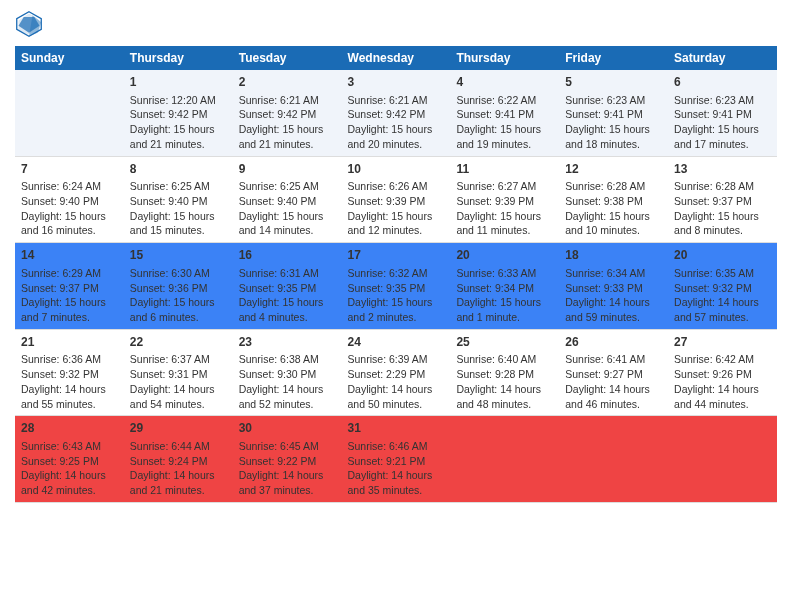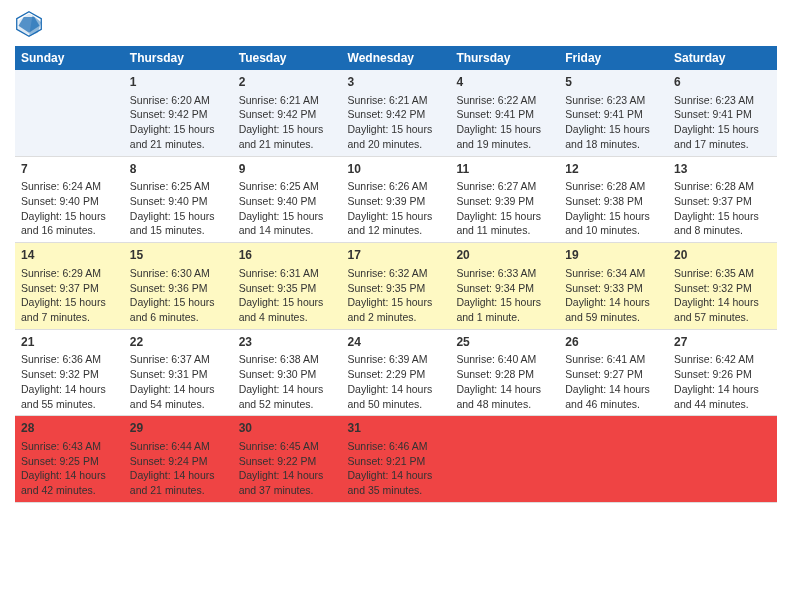--- a/index.html
+++ b/index.html
@@ -125,21 +125,21 @@
           <th>Thursday</th>
           <th>Friday</th>
           <th>Saturday</th>
         </tr>
     </thead>
     <tbody id="calendar-body">
     <tr style="background: rgb(240, 244, 250);">
           <td></td>
           <td>
             <span class="day-num">1</span>
-            <span class="cell-text">Sunrise: 6:20 AM</span>
+            <span class="cell-text">Sunrise: 12:20 AM</span>
             <span class="cell-text">Sunset: 9:42 PM</span>
             <span class="cell-text">Daylight: 15 hours</span>
             <span class="cell-text">and 21 minutes.</span>
           </td>
           <td>
             <span class="day-num">2</span>
             <span class="cell-text">Sunrise: 6:21 AM</span>
             <span class="cell-text">Sunset: 9:42 PM</span>
             <span class="cell-text">Daylight: 15 hours</span>
             <span class="cell-text">and 21 minutes.</span>
@@ -217,21 +217,21 @@
             <span class="cell-text">and 10 minutes.</span>
           </td>
           <td>
             <span class="day-num">13</span>
             <span class="cell-text">Sunrise: 6:28 AM</span>
             <span class="cell-text">Sunset: 9:37 PM</span>
             <span class="cell-text">Daylight: 15 hours</span>
             <span class="cell-text">and 8 minutes.</span>
           </td>
         </tr>
-        <tr style="background: #fef9c3;">
+        <tr style="background: #3b82f6;">
           <td>
             <span class="day-num">14</span>
             <span class="cell-text">Sunrise: 6:29 AM</span>
             <span class="cell-text">Sunset: 9:37 PM</span>
             <span class="cell-text">Daylight: 15 hours</span>
             <span class="cell-text">and 7 minutes.</span>
           </td>
           <td>
             <span class="day-num">15</span>
             <span class="cell-text">Sunrise: 6:30 AM</span>
@@ -254,21 +254,21 @@
             <span class="cell-text">and 2 minutes.</span>
           </td>
           <td>
             <span class="day-num">20</span>
             <span class="cell-text">Sunrise: 6:33 AM</span>
             <span class="cell-text">Sunset: 9:34 PM</span>
             <span class="cell-text">Daylight: 15 hours</span>
             <span class="cell-text">and 1 minute.</span>
           </td>
           <td>
-            <span class="day-num">19</span>
+            <span class="day-num">18</span>
             <span class="cell-text">Sunrise: 6:34 AM</span>
             <span class="cell-text">Sunset: 9:33 PM</span>
             <span class="cell-text">Daylight: 14 hours</span>
             <span class="cell-text">and 59 minutes.</span>
           </td>
           <td>
             <span class="day-num">20</span>
             <span class="cell-text">Sunrise: 6:35 AM</span>
             <span class="cell-text">Sunset: 9:32 PM</span>
             <span class="cell-text">Daylight: 14 hours</span>

